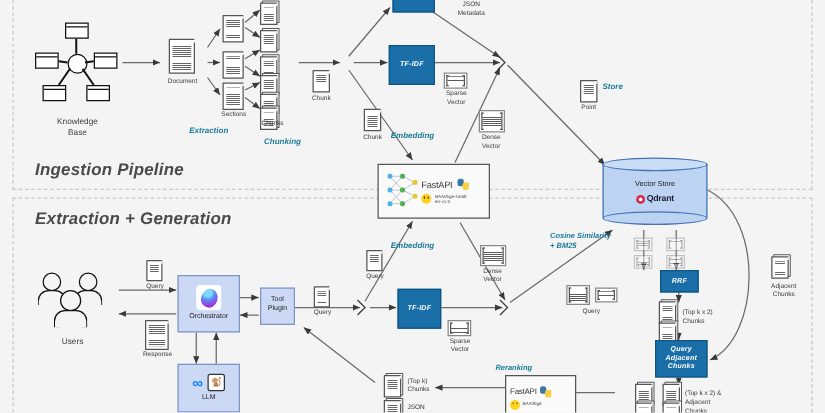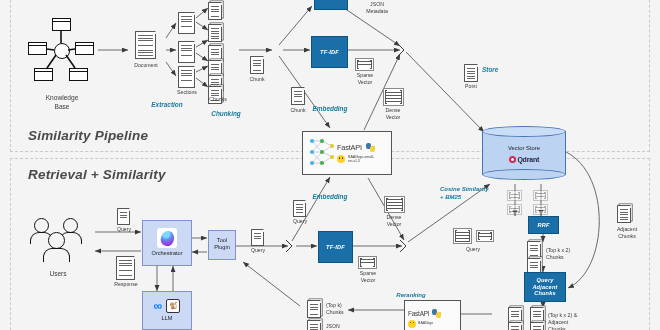--- a/index.html
+++ b/index.html
@@ -127,22 +127,22 @@
   .model-txt{font-size:3.6px;color:#444;line-height:1.15;white-space:pre-line;}
 </style>
 </head>
 <body>
 
 <div id="stage">
 
   <div class="section" style="left:10px;top:-40px;width:638px;height:190px;"></div>
   <div class="section" style="left:10px;top:158px;width:638px;height:200px;"></div>
 
-  <div class="section-title" style="left:28px;top:128px;">Similarity Pipeline</div>
-  <div class="section-title" style="left:28px;top:167px;">Retrieval + Similarity</div>
+  <div class="section-title" style="left:28px;top:128px;">Ingestion Pipeline</div>
+  <div class="section-title" style="left:28px;top:167px;">Extraction + Generation</div>
 
   <svg id="wires" viewBox="0 0 660 330">
     <defs>
       <marker id="ah" markerWidth="7" markerHeight="7" refX="6" refY="2.5" orient="auto">
         <path d="M0,0 L6,2.5 L0,5 z" fill="#3a3a3a"></path>
       </marker>
     </defs>
     <g stroke="#6a6a6a" stroke-width="1" fill="none" marker-end="url(#ah)">
 
       <path d="M98,50 L128,50"></path>

